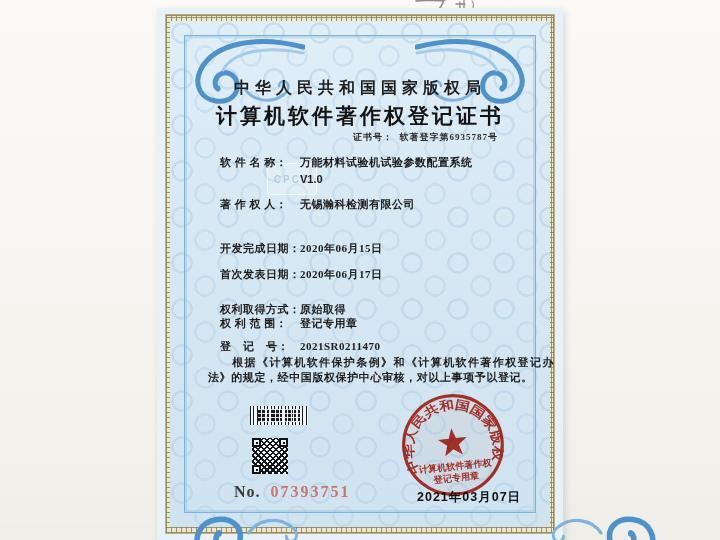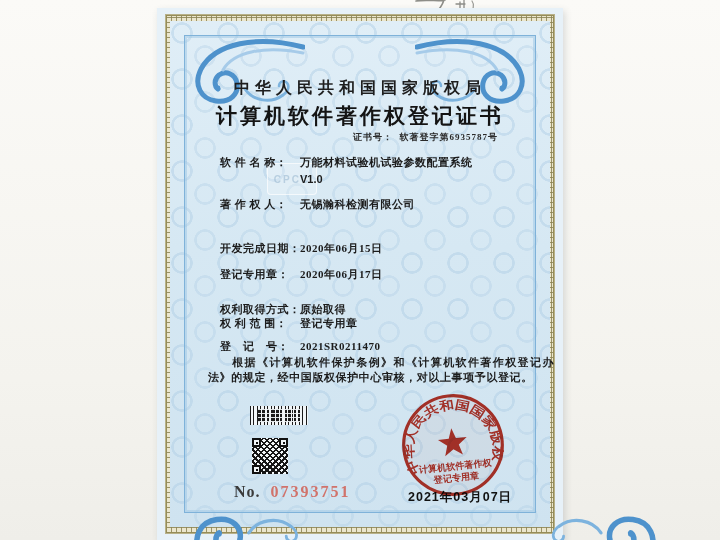--- a/index.html
+++ b/index.html
@@ -68,21 +68,21 @@
       repeating-linear-gradient(45deg,#161616 0 1.6px,transparent 1.6px 4.2px),
       repeating-linear-gradient(-45deg,#161616 0 1.6px,transparent 1.6px 4.2px);}
   .finder{position:absolute;width:9px;height:9px;border:2px solid #111;background:#f2f6f8;box-sizing:border-box;}
   .finder::after{content:"";position:absolute;left:1.5px;top:1.5px;width:2px;height:2px;background:#111;}
   .f-tl{left:0;top:0;} .f-tr{right:0;top:0;} .f-bl{left:0;bottom:0;}
   .serial{position:absolute;left:64px;top:462px;font-size:16px;letter-spacing:1px;}
   .serial .no{color:#3b3b3b;font-weight:bold;}
   .serial .num{color:#d1736b;font-weight:bold;letter-spacing:2px;}
 
   
-  .issue-date{position:absolute;left:238px;top:468px;font-size:12.5px;font-weight:bold;
+  .issue-date{position:absolute;left:247px;top:468px;font-size:12.5px;font-weight:bold;
     color:#111;letter-spacing:1px;z-index:3;font-family:"Liberation Sans",sans-serif;}
   .seal{position:absolute;left:230px;top:371px;width:106px;height:106px;z-index:4;
     mix-blend-mode:multiply;transform:rotate(-6deg);}
 
   
   .ghost{position:absolute;left:55px;top:142px;width:48px;height:30px;border-radius:4px;
     border:1px solid rgba(255,255,255,.65);background:rgba(255,255,255,.22);
     color:rgba(150,180,205,.55);font-size:10px;font-weight:bold;letter-spacing:2px;
     display:flex;align-items:center;justify-content:center;
     font-family:"Liberation Sans",sans-serif;margin-left:42px;}
@@ -149,21 +149,21 @@
           <span class="lab">软 件 名 称：</span><span class="val">万能材料试验机试验参数配置系统</span>
           <span class="val2">V1.0</span>
         </div>
         <div class="row" style="top:176px">
           <span class="lab">著 作 权 人：</span><span class="val">无锡瀚科检测有限公司</span>
         </div>
         <div class="row" style="top:220px">
           <span class="lab">开发完成日期：</span><span class="val">2020年06月15日</span>
         </div>
         <div class="row" style="top:246px">
-          <span class="lab">登记专用章：</span><span class="val">2020年06月17日</span>
+          <span class="lab">首次发表日期：</span><span class="val">2020年06月17日</span>
         </div>
         <div class="row" style="top:281px">
           <span class="lab">权利取得方式：</span><span class="val">原始取得</span>
         </div>
         <div class="row" style="top:295px">
           <span class="lab">权 利 范 围：</span><span class="val">登记专用章</span>
         </div>
         <div class="row" style="top:318px">
           <span class="lab">登　记　号：</span><span class="val">2021SR0211470</span>
         </div>

